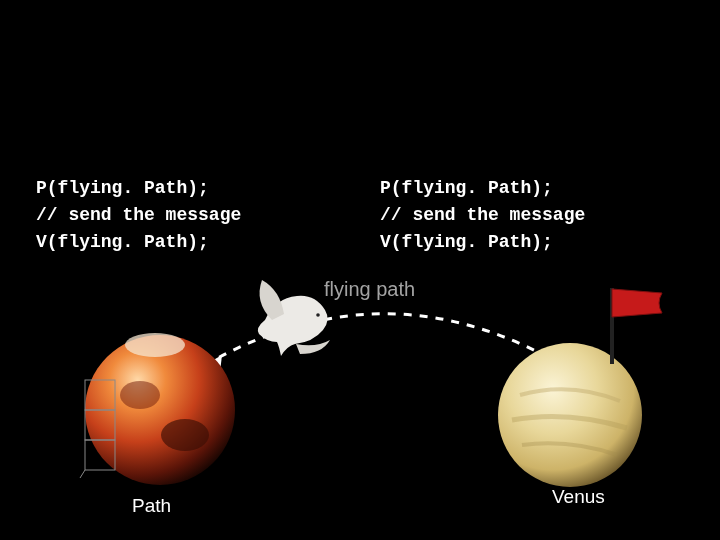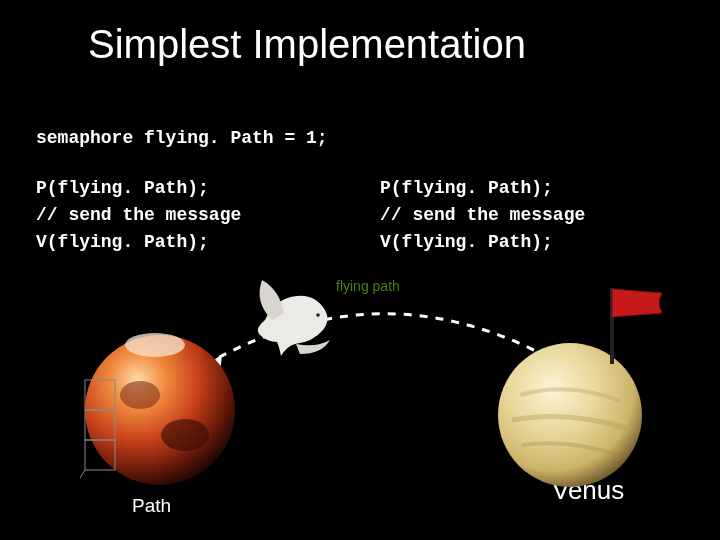--- a/index.html
+++ b/index.html
@@ -1,33 +1,31 @@
 <!DOCTYPE html>
 <html><head>
 <meta charset="utf-8">
 <style>
 html,body{margin:0;padding:0;width:720px;height:540px;background:#000;color:#fff;font-family:Arial,Helvetica,sans-serif;overflow:hidden}
 .slide{position:relative;width:720px;height:540px}
 .title{position:absolute;top:22px;left:88px;font-size:40px;color:#fff;font-weight:normal}
 .code-decl{position:absolute;top:128px;left:36px;font-family:"Courier New",monospace;font-size:18px;color:#fff;font-weight:bold}
 .code-left{position:absolute;top:175px;left:36px;font-family:"Courier New",monospace;font-size:18px;color:#fff;font-weight:bold;line-height:1.5}
 .code-right{position:absolute;top:175px;left:380px;font-family:"Courier New",monospace;font-size:18px;color:#fff;font-weight:bold;line-height:1.5}
-.path-label{position:absolute;top:278px;left:336px;font-size:14px;color:#4d7c0f}
+.path-label{position:absolute;top:278px;left:324px;font-size:20px;color:#a3a3a3}
 .mars-label{position:absolute;top:495px;left:132px;font-size:19px;color:#fff}
-.venus-label{position:absolute;top:475px;left:552px;font-size:26px;color:#fff}
+.venus-label{position:absolute;top:486px;left:552px;font-size:19px;color:#fff}
 svg.scene{position:absolute;top:0;left:0}
 </style>
 </head>
 <body>
 
 <div class="slide">
 
-  <div class="title">Simplest Implementation</div>
 
-  <div class="code-decl">semaphore flying. Path = 1;</div>
 
   <div class="code-left">
     <div>P(flying. Path);</div>
     <div>// send the message</div>
     <div>V(flying. Path);</div>
   </div>
 
   <div class="code-right">
     <div>P(flying. Path);</div>
     <div>// send the message</div>

